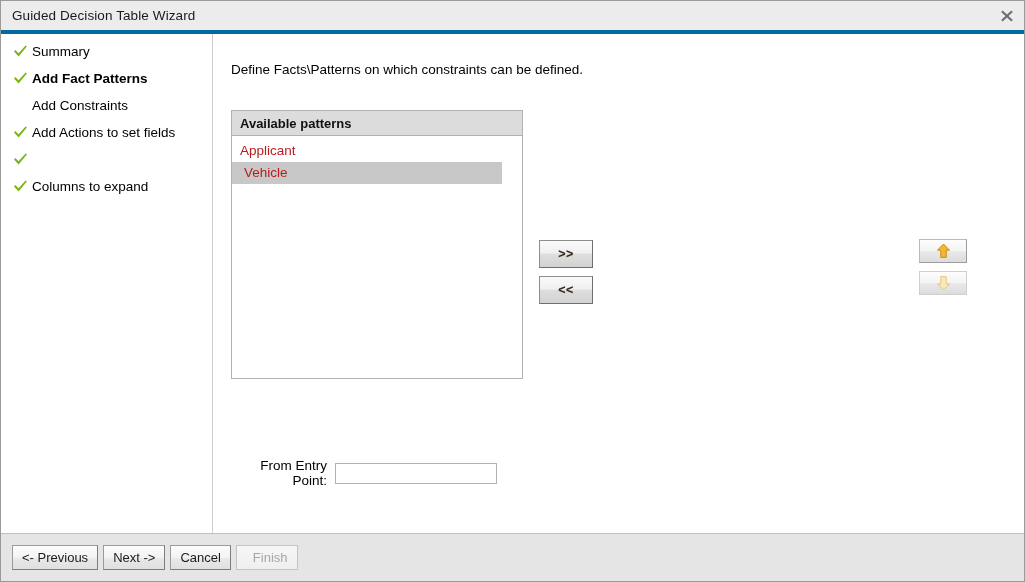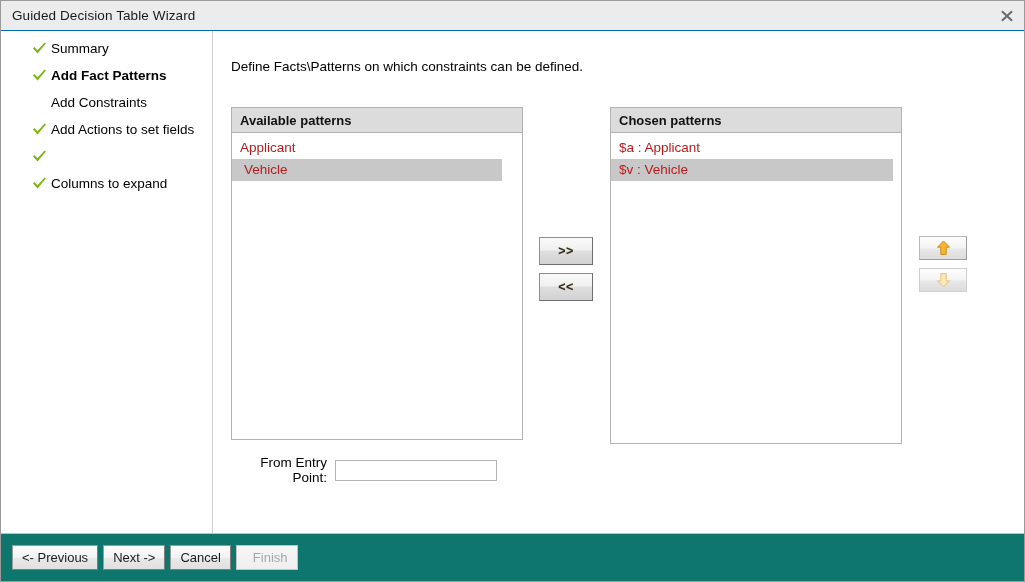--- a/index.html
+++ b/index.html
@@ -17,21 +17,21 @@
     border:1px solid #9a9a9a;
     box-sizing:border-box;
     display:flex;flex-direction:column;
   }
   
   .titlebar{
     position:relative;
     height:29px;
     min-height:29px;
     background:#ececec;
-    border-bottom:1px solid #0369a1;
+    border-bottom:4px solid #0369a1;
     display:flex;align-items:center;
   }
   .titlebar-text{
     margin-left:11px;
     font-size:13.5px;
     color:#1a1a1a;
     letter-spacing:0.1px;
   }
   .close-btn{
     position:absolute;right:9px;top:7px;
@@ -55,21 +55,20 @@
     background:#ffffff;
     border-right:1px solid #cdcdcd;
     padding-top:4px;
     box-sizing:border-box;
   }
   .step{
     display:flex;
     align-items:flex-start;
     padding:5px 6px 5px 9px;
     line-height:17px;
-    margin-left:19px;
   }
   .step .tick{
     width:20px;min-width:20px;height:17px;
     display:flex;align-items:center;justify-content:center;
     margin-right:2px;
   }
   .step .tick svg{display:block;}
   .step-label{
     font-size:13.5px;
     color:#000;
@@ -114,21 +113,21 @@
     line-height:22px;
     padding-left:8px;
     font-size:13.5px;
     color:#b91c1c;
     cursor:default;
   }
   .list-item.selected{
     background:#c8c8c8;
   }
   .panel-left{
-    left:18px;top:76px;width:292px;height:333px;
+    left:18px;top:76px;width:292px;height:269px;
   }
   .panel-left .list-item.selected{
     margin-right:20px;
     padding-left:12px;
   }
   .panel-right{
     left:397px;top:76px;width:292px;height:337px;
   }
   .panel-right .list-item.selected{
     margin-right:8px;
@@ -206,21 +205,21 @@
     color:#e01b1b;
     font-size:15px;
     font-weight:bold;
     margin-left:9px;
     line-height:12px;
     padding-top:3px;
   }
   
   .footer{
     height:48px;min-height:48px;
-    background:#0f766e;
+    background:#e5e5e5;
     border-top:1px solid #c0c0c0;
     display:flex;align-items:center;
     padding-left:11px;
     box-sizing:border-box;
   }
   .footer-inner{display:flex;align-items:center;gap:5px;}
   .btn{
     height:25px;
     padding:0 9px;
     border:1px solid #9b9b9b;
@@ -324,27 +323,20 @@
           <div class="list-item">Applicant</div>
           <div class="list-item selected">Vehicle</div>
         </div>
       </div>
 
       <div class="transfer">
         <div class="xfer-btn">&gt;&gt;</div>
         <div class="xfer-btn">&lt;&lt;</div>
       </div>
 
-      <div class="panel panel-right">
-        <div class="panel-header">Chosen patterns</div>
-        <div class="panel-list">
-          <div class="list-item">$a : Applicant</div>
-          <div class="list-item selected">$v : Vehicle</div>
-        </div>
-      </div>
 
       <div class="reorder">
         <div class="arrow-btn">
           <span>
             <svg width="15" height="16" viewBox="0 0 15 16" aria-hidden="true">
               <path d="M7.5 1 L13.5 7.2 L10.2 7.2 L10.2 14.4 L4.8 14.4 L4.8 7.2 L1.5 7.2 Z" fill="#f5b731" stroke="#c98b12" stroke-width="1"></path>
             </svg>
           </span>
         </div>
         <div class="arrow-btn" style="border-color:#cfcfcf;">

